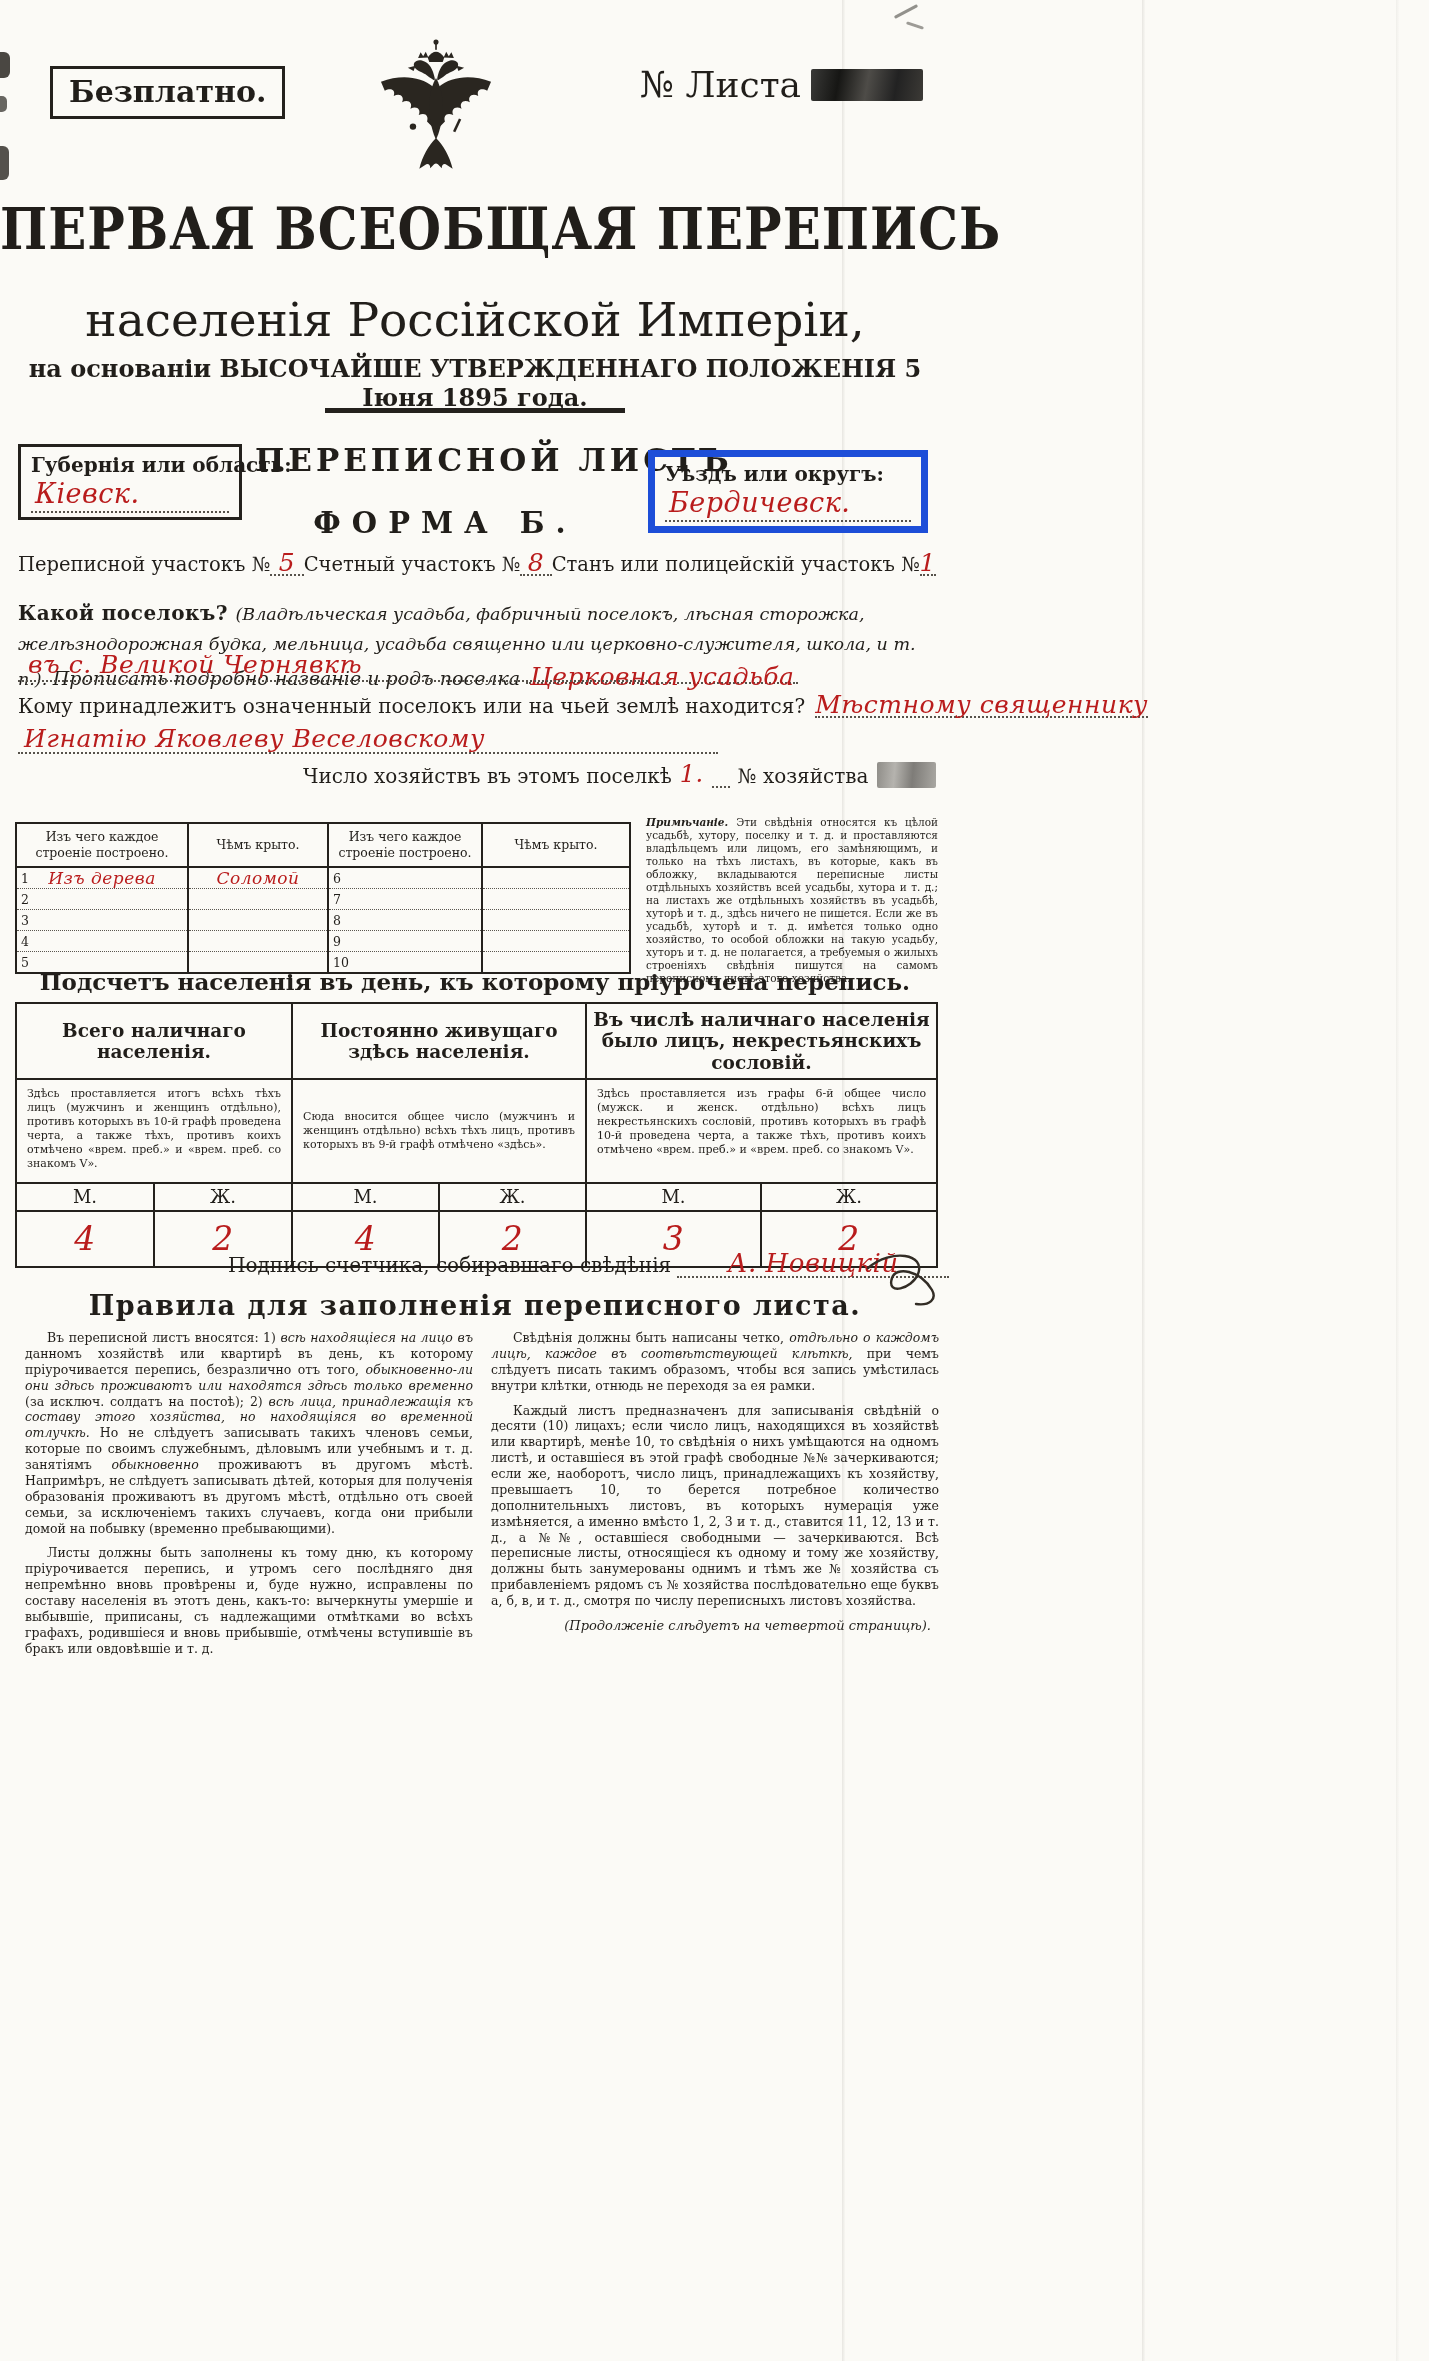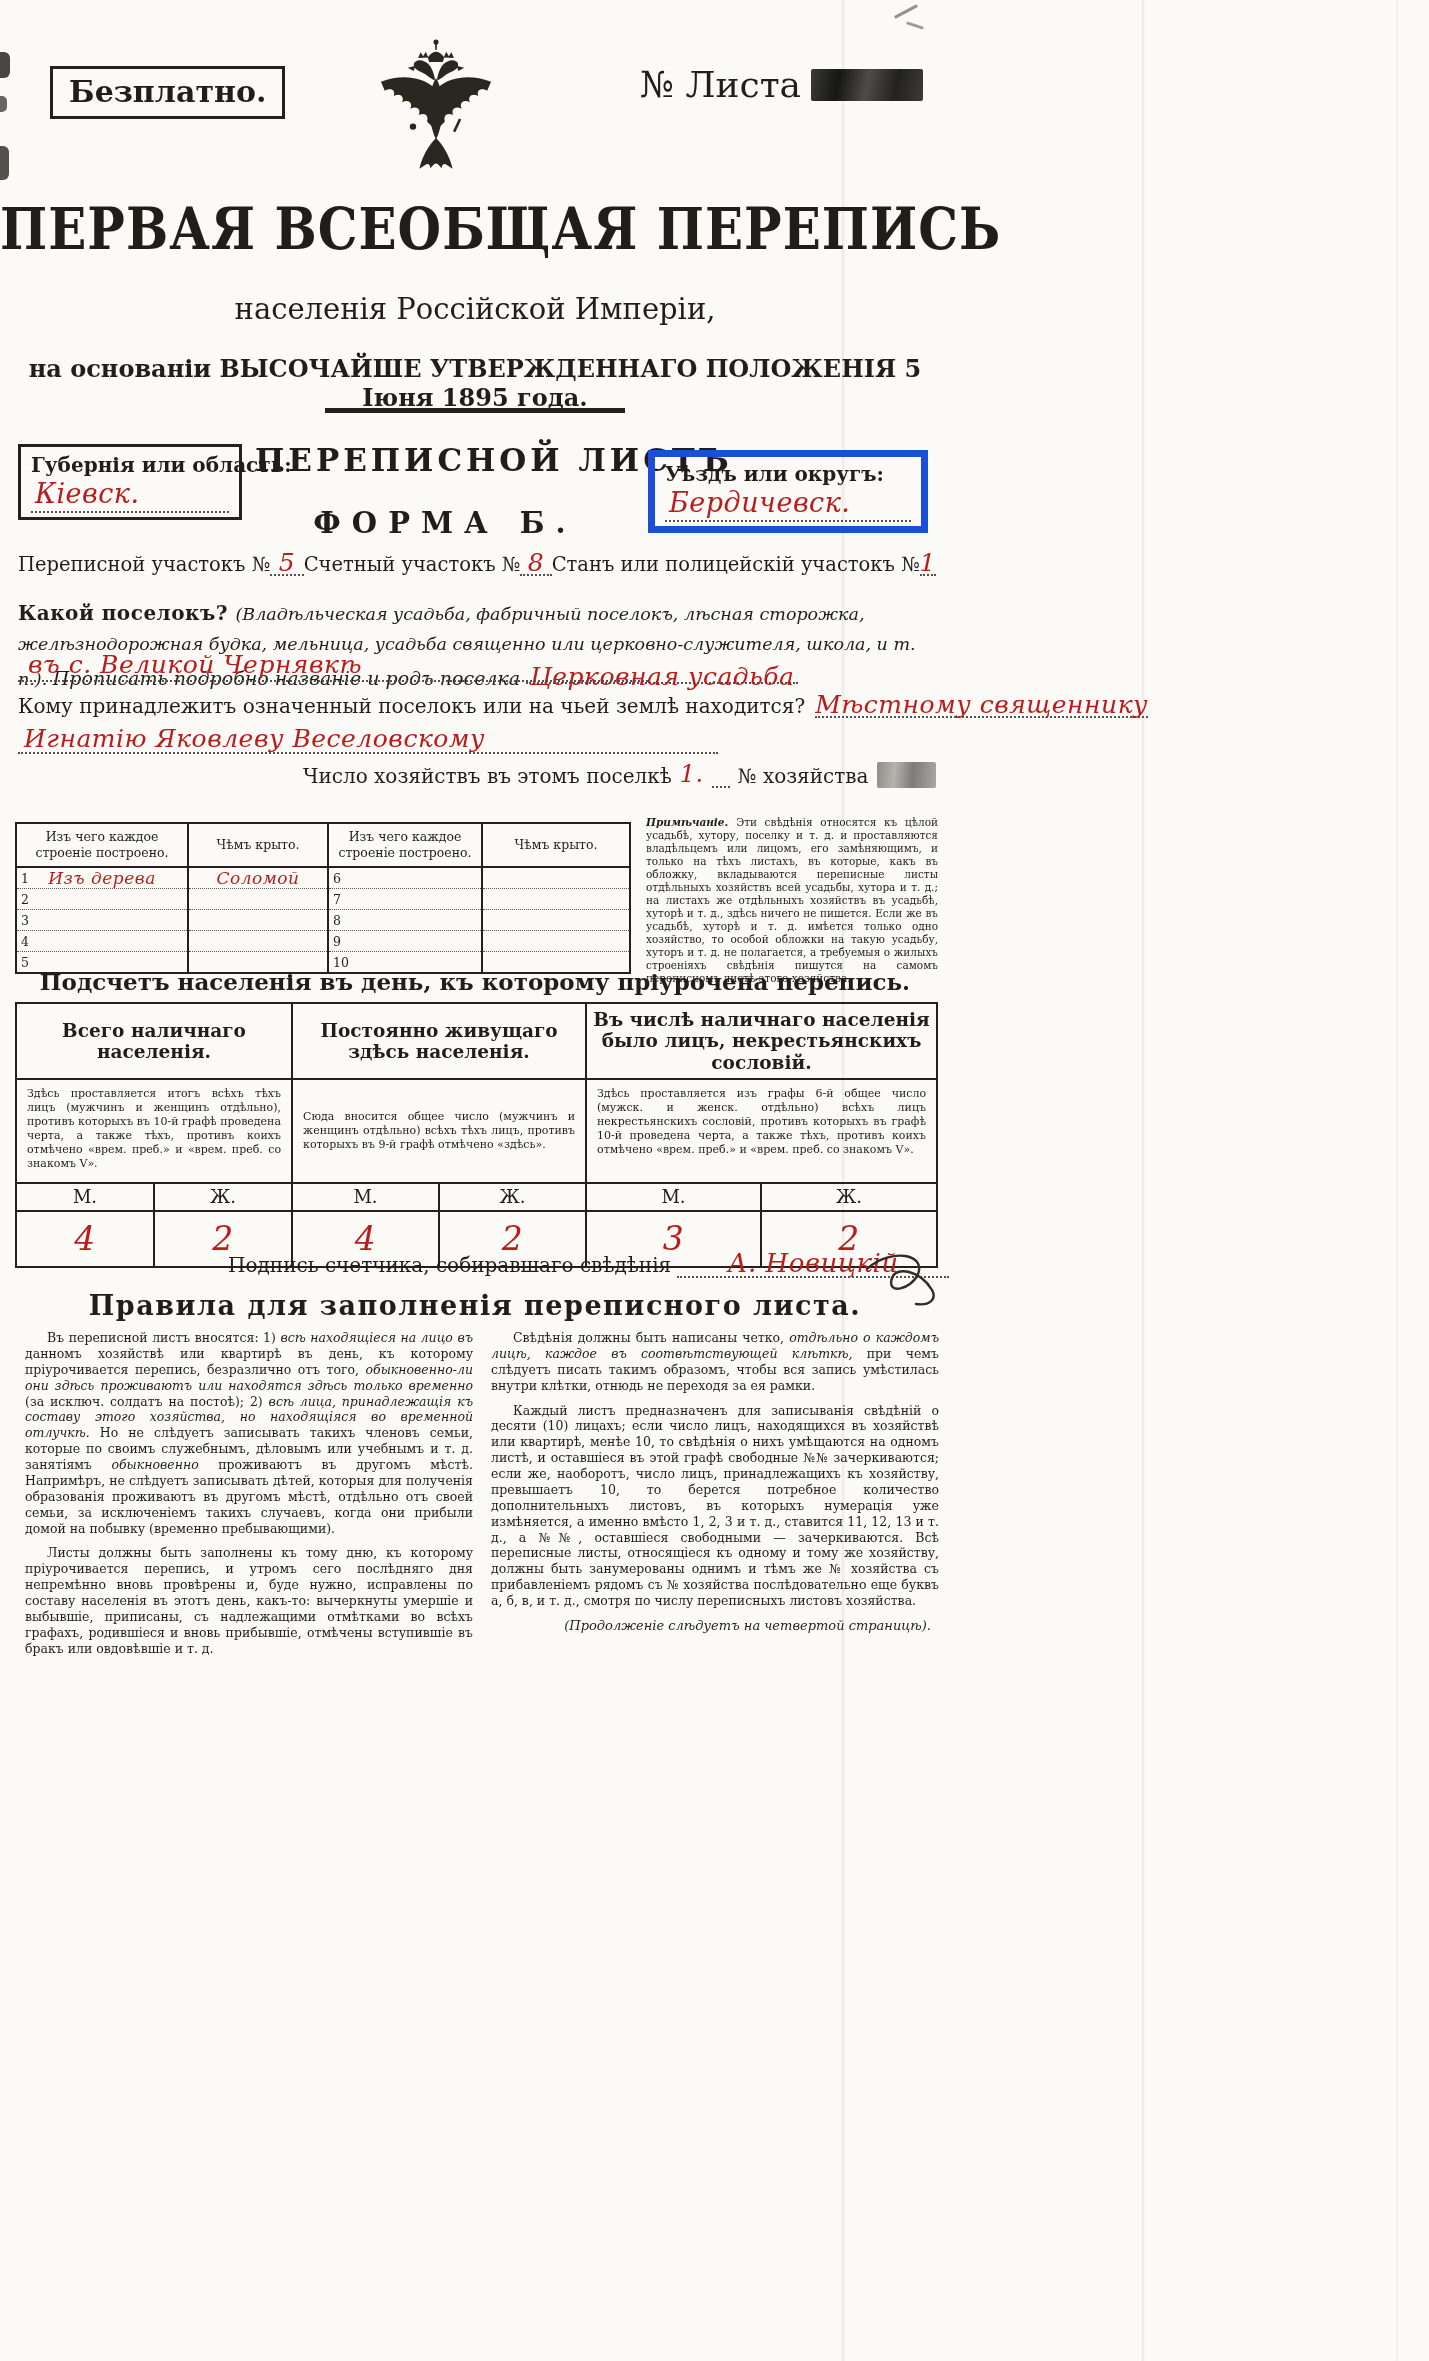--- a/index.html
+++ b/index.html
@@ -28,21 +28,21 @@
   .free-box { position:absolute; left:50px; top:66px; border:3px solid #24211d;
               padding:5px 16px 7px; font-size:30px; font-weight:bold; }
   .eagle { position:absolute; left:372px; top:26px; width:128px; height:182px; }
   .sheet-no { position:absolute; left:640px; top:64px; font-size:36px;
               display:flex; align-items:center; gap:10px; }
   .redact-dark { display:inline-block; width:112px; height:32px; border-radius:2px;
     background:linear-gradient(100deg,#3a3a38 0%,#161614 25%,#4e4c48 50%,#222 75%,#3c3a36 100%); }
   .title { position:absolute; left:0; top:200px; width:950px; text-align:center;
            font-size:50px; font-weight:bold; letter-spacing:1px; white-space:nowrap;
            transform:scaleY(1.14); }
-  .subtitle { position:absolute; left:0; top:292px; width:950px; text-align:center; font-size:29px; }
+  .subtitle { position:absolute; left:0; top:292px; width:950px; text-align:center; font-size:47px; }
   .basis { position:absolute; left:0; top:354px; width:950px; text-align:center;
            font-size:24px; font-weight:bold; }
   .divider { position:absolute; left:325px; top:408px; width:300px; height:5px; background:#24211d; }
 
   
   .prov-box { position:absolute; left:18px; top:444px; width:224px; border:3px solid #24211d;
               padding:6px 10px 4px; }
   .dist-box { position:absolute; left:648px; top:450px; width:280px; border:7px solid #1d4ed8;
               padding:5px 10px 4px; }
   .box-label { font-size:20px; font-weight:bold; white-space:nowrap; }

